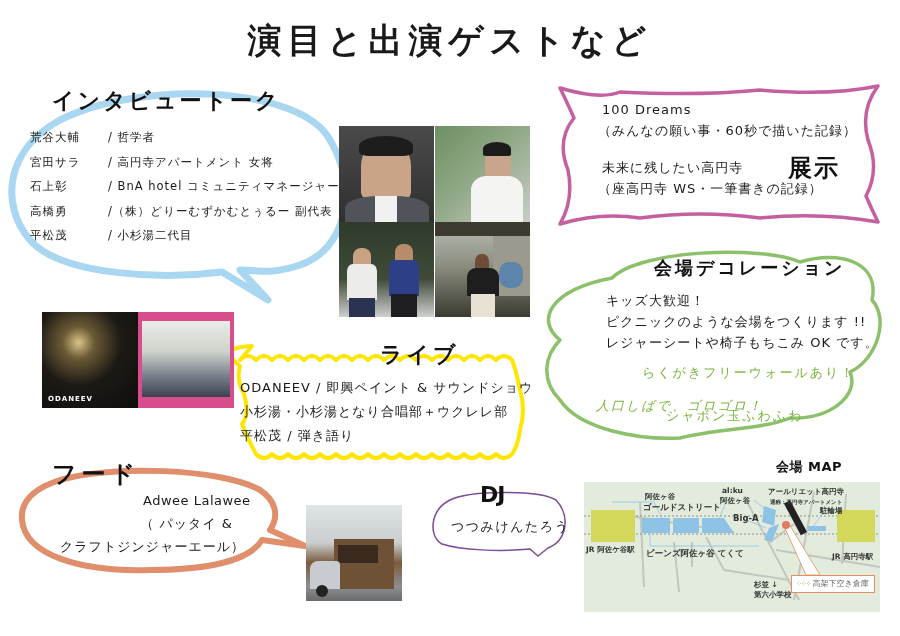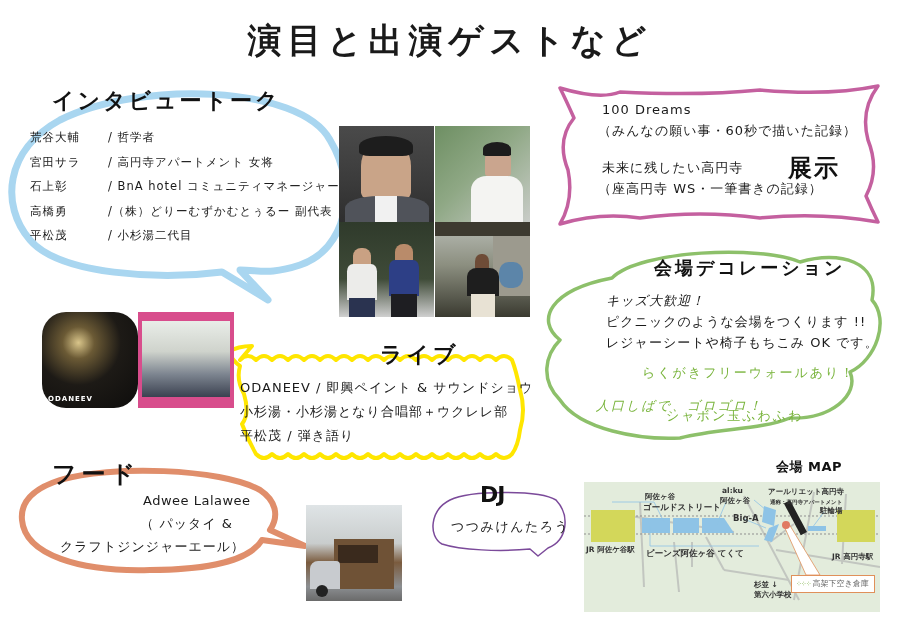--- a/index.html
+++ b/index.html
@@ -23,21 +23,21 @@
   .interview-list { left: 30px; top: 125px; }
   .interview-list .row { font-size: 11.5px; line-height: 24.5px; letter-spacing: 1px; white-space: nowrap; }
   .interview-list .name { display: inline-block; width: 78px; }
 
   
   .photo { position: absolute; overflow: hidden; }
   .ph-man1 { background: linear-gradient(180deg,#4a4a4a 0%,#3c3c3c 55%,#2e2e2e 100%); }
   .ph-woman { background: linear-gradient(135deg,#6e8f63 0%,#8fa885 45%,#c9ccc8 100%); }
   .ph-duo { background: linear-gradient(180deg,#2f3a2b 0%,#3f4b38 60%,#cfcfcf 100%); }
   .ph-street { background: linear-gradient(180deg,#b9bdb6 0%,#8c8f80 45%,#3a3a30 100%); }
-  .ph-odaneev { background: radial-gradient(circle at 38% 32%, #d9c58a 0%, #6b5a35 18%, #1d1a16 48%, #0e0d0c 100%); border-radius: 24px; }
+  .ph-odaneev { background: radial-gradient(circle at 38% 32%, #d9c58a 0%, #6b5a35 18%, #1d1a16 48%, #0e0d0c 100%); }
   .ph-yukata { background: #d84d8c; }
   .ph-yukata .inner { position: absolute; left: 4px; top: 9px; right: 4px; bottom: 11px;
      background: linear-gradient(180deg,#e9ede8 0%,#cfd3cc 40%,#7d8590 70%,#3b4150 100%); }
   .ph-foodtruck { background: linear-gradient(180deg,#dfe4e6 0%,#c9cdcd 40%,#7a5b3e 60%,#8c8f92 85%,#6a6a6a 100%); }
   .figure { position: absolute; border-radius: 45% 45% 10% 10%; }
   .odaneev-logo { position: absolute; left: 6px; bottom: 5px; color: #fff; font-size: 7px; font-weight: bold; letter-spacing: 1px; }
 
   
   .map { left: 584px; top: 482px; width: 296px; height: 130px; background: #e3ecdc; overflow: hidden; }
   .map-label { position: absolute; font-size: 7.5px; font-weight: bold; color: #333; white-space: nowrap; line-height: 10px; }
@@ -104,21 +104,21 @@
   <div class="figure" style="left:36px; top:72px; width:24px; height:24px; background:#e8e2d4; border-radius:0;"></div>
 </div>
 
 <div class="abs txt" style="left:602px; top:98px;">100 Dreams</div>
 <div class="abs txt" style="left:598px; top:119px;">（みんなの願い事・60秒で描いた記録）</div>
 <div class="abs txt" style="left:602px; top:156px;">未来に残したい高円寺</div>
 <div class="abs txt" style="left:598px; top:177px;">（座高円寺 WS・一筆書きの記録）</div>
 <div class="abs heading" style="left:788px; top:152px; font-size:24px;">展示</div>
 
 <div class="abs heading" style="left:654px; top:256px; font-size:18px; letter-spacing:3px;">会場デコレーション</div>
-<div class="abs txt" style="left:606px; top:289px;font-style:italic;">キッズ大歓迎！</div>
+<div class="abs txt" style="left:606px; top:289px;">キッズ大歓迎！</div>
 <div class="abs txt" style="left:606px; top:310px;">ピクニックのような会場をつくります !!</div>
 <div class="abs txt" style="left:606px; top:331px;">レジャーシートや椅子もちこみ OK です。</div>
 <div class="abs txt" style="left:642px; top:361px; color:#79b43c; letter-spacing:2px;">らくがきフリーウォールあり！</div>
 <div class="abs txt" style="left:596px; top:394px; color:#79b43c; letter-spacing:2px;font-style:italic;">人口しばで、ゴロゴロ！</div>
 <div class="abs txt" style="left:666px; top:404px; color:#79b43c; letter-spacing:2px;">シャボン玉ふわふわ</div>
 
 <div class="photo ph-odaneev" style="left:42px; top:312px; width:96px; height:96px;">
   <span class="odaneev-logo">ODANEEV</span>
 </div>
 <div class="photo ph-yukata" style="left:138px; top:312px; width:96px; height:96px;">

